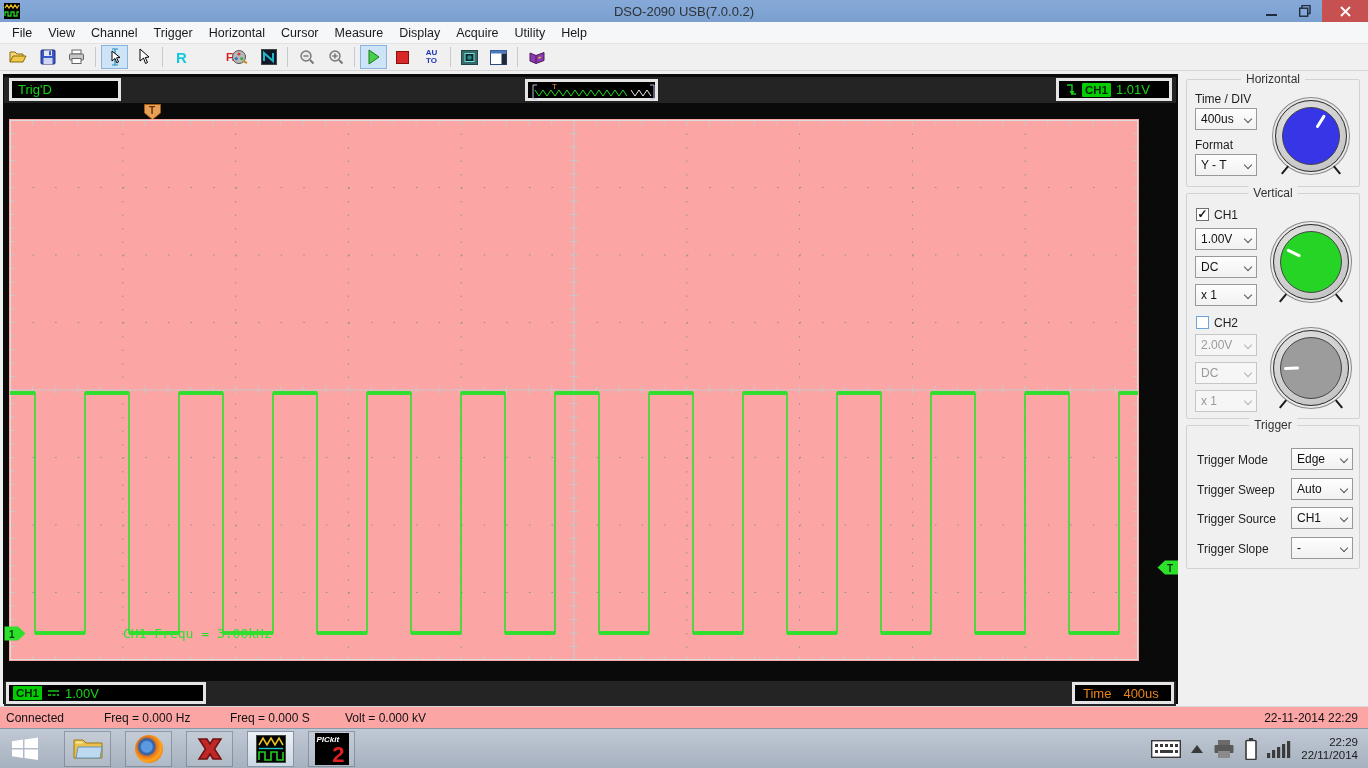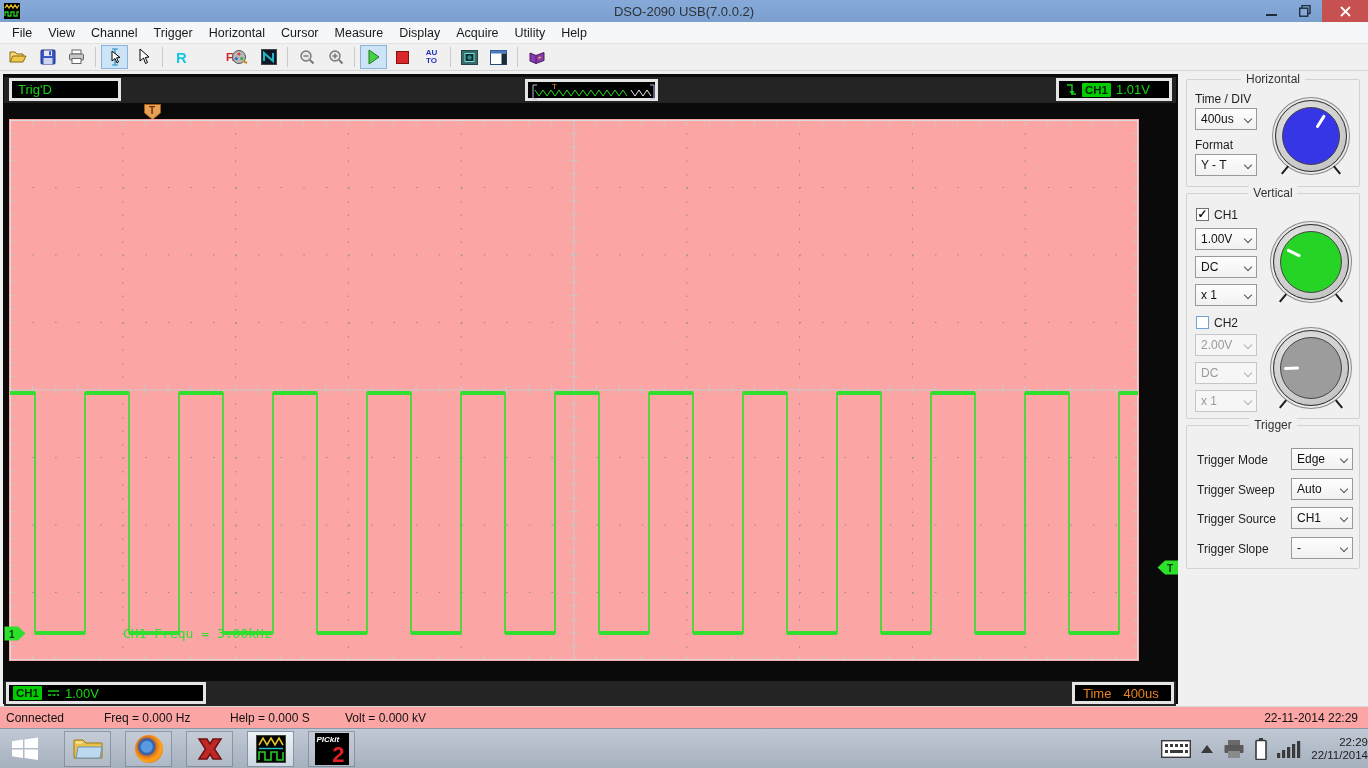--- a/index.html
+++ b/index.html
@@ -107,21 +107,21 @@
     background:#fca5a5; border-top:1px solid #d8d8d8; font-size:12px; color:#111; }
   #statusbar span { position:absolute; top:4px; }
 
   
   #taskbar { position:absolute; left:0; top:728px; width:1368px; height:40px;
     background:linear-gradient(#c0c8d4,#a6b1bf); border-top:1px solid #8a96a6; display:flex; align-items:center; }
   #start-btn { width:50px; height:40px; display:flex; align-items:center; justify-content:center; }
   .task-btn { width:47px; height:36px; margin-left:14px; display:flex; align-items:center; justify-content:center;
     background:rgba(255,255,255,0.10); border:1px solid rgba(80,92,108,0.45); }
   .task-btn.active { background:linear-gradient(#eef2f7,#ccd6e2); border-color:#8794a6; }
-  #tray { position:absolute; right:0; top:0; height:40px; display:flex; align-items:center; gap:10px; }
+  #tray { position:absolute; right:0; top:0; height:40px; display:flex; align-items:center; gap:10px; padding-right:10px; }
   #tray-clock { text-align:right; font-size:11.5px; color:#1c1c1c; line-height:13px; }
   .pickit-face { width:34px; height:32px; background:#000; position:relative; overflow:hidden; }
   .pickit-face .pk { position:absolute; top:2px; left:2px; color:#fff; font-size:8px; font-weight:bold; font-style:italic; }
   .pickit-face .pk2 { position:absolute; bottom:-3px; right:4px; color:#e02020; font-size:22px; font-weight:bold; }
 </style>
 </head>
 <body>
 
 <div id="app">
 
@@ -740,21 +740,21 @@
           <span>-</span>
             <span class="chev"></span>
         </div>
       </div>
     </div>
   </div>
 
   <div id="statusbar">
     <span style="left:6px;">Connected</span>
     <span style="left:104px;">Freq = 0.000 Hz</span>
-    <span style="left:230px;">Help = 0.000 S</span>
+    <span style="left:230px;">Freq = 0.000 S</span>
     <span style="left:345px;">Volt = 0.000 kV</span>
     <span style="right:10px;">22-11-2014 22:29</span>
   </div>
 
   <div id="taskbar">
     <div id="start-btn">
       <svg width="26" height="24">
         <polygon points="0,4.2 11,2.6 11,11 0,11" fill="#fff"></polygon>
         <polygon points="12.5,2.4 26,0.5 26,11 12.5,11" fill="#fff"></polygon>
         <polygon points="0,12.5 11,12.5 11,20.9 0,19.3" fill="#fff"></polygon>

